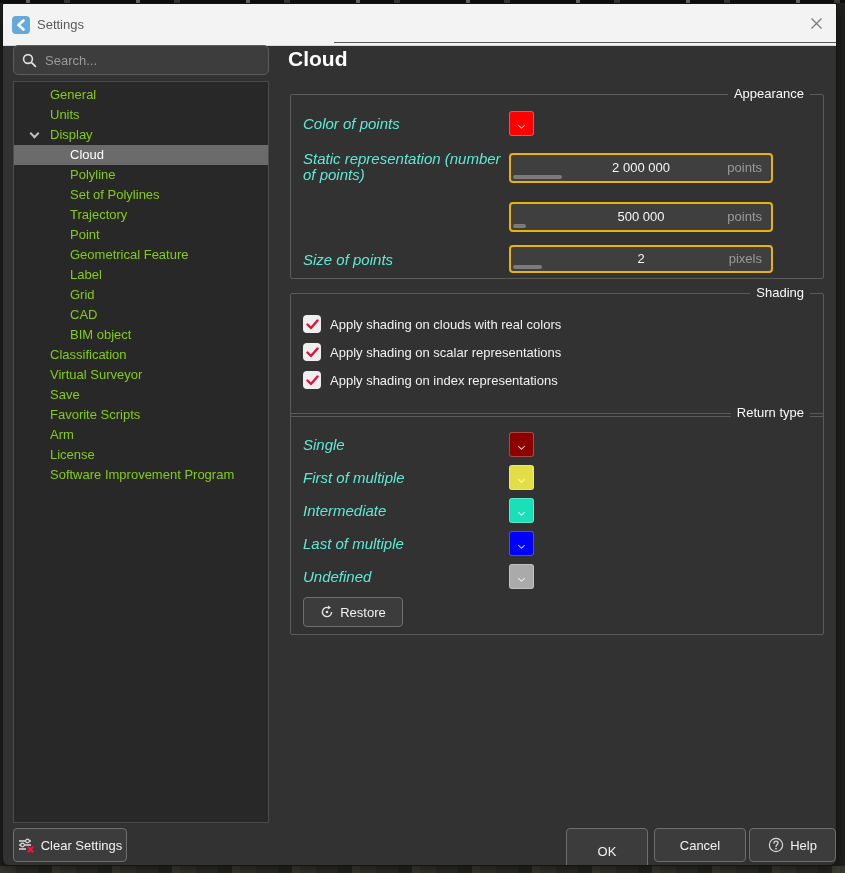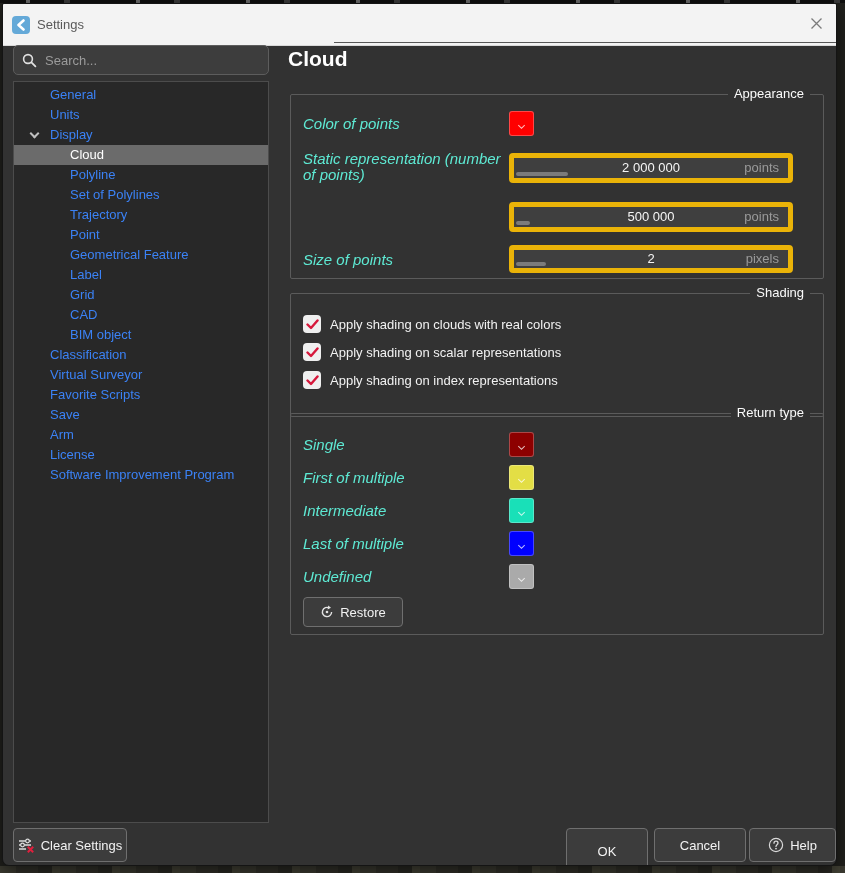--- a/index.html
+++ b/index.html
@@ -54,21 +54,21 @@
   }
   .search-box input::placeholder { color:#9b9b9b; }
   .search-icon { margin-right:8px; display:flex; }
   .tree {
     position:absolute; left:10px; top:77px; width:256px; height:742px;
     background:#282828; border:1px solid #4c4c4c;
     padding-top:3px; overflow:hidden;
   }
   .tree-row {
     position:relative; height:20px; line-height:20px;
-    color:#3b82f6; font-size:13px; white-space:nowrap;
+    color:#84cc16; font-size:13px; white-space:nowrap;
   }
   .tree-row.lvl1 { padding-left:36px; }
   .tree-row.lvl2 { padding-left:56px; }
   .tree-row.selected { background:#6b6b6b; color:#ffffff; }
   .chev {
     position:absolute; left:17px; top:5px; width:7px; height:7px;
     border-right:2px solid #c0c0c0; border-bottom:2px solid #c0c0c0;
     transform:rotate(45deg);
   }
   .side-btn {
@@ -108,22 +108,22 @@
     cursor:default;
   }
   .sw-chev {
     width:5px; height:5px; margin-bottom:7px;
     border-right:1.5px solid rgba(255,255,255,.75);
     border-bottom:1.5px solid rgba(255,255,255,.75);
     transform:rotate(45deg);
   }
   
   .spinctrl {
-    position:absolute; left:218px; width:284px; height:30px;
-    background:#3f3f3f; border:5px solid #eab308; border-radius:4px;
+    position:absolute; left:218px; width:264px; height:30px;
+    background:#3f3f3f; border:2px solid #eab308; border-radius:4px;
   }
   .spin-value {
     position:absolute; left:0; right:0; top:0; bottom:2px;
     display:flex; align-items:center; justify-content:center;
     color:#f5f5f5; font-size:13px;
   }
   .spin-unit {
     position:absolute; right:9px; top:0; bottom:2px;
     display:flex; align-items:center; color:#9a9a9a; font-size:13px;
   }
@@ -187,22 +187,22 @@
       <div class="tree-row lvl2"><span>Set of Polylines</span></div>
       <div class="tree-row lvl2"><span>Trajectory</span></div>
       <div class="tree-row lvl2"><span>Point</span></div>
       <div class="tree-row lvl2"><span>Geometrical Feature</span></div>
       <div class="tree-row lvl2"><span>Label</span></div>
       <div class="tree-row lvl2"><span>Grid</span></div>
       <div class="tree-row lvl2"><span>CAD</span></div>
       <div class="tree-row lvl2"><span>BIM object</span></div>
       <div class="tree-row lvl1"><span>Classification</span></div>
       <div class="tree-row lvl1"><span>Virtual Surveyor</span></div>
+      <div class="tree-row lvl1"><span>Save</span></div>
       <div class="tree-row lvl1"><span>Favorite Scripts</span></div>
-      <div class="tree-row lvl1"><span>Save</span></div>
       <div class="tree-row lvl1"><span>Arm</span></div>
       <div class="tree-row lvl1"><span>License</span></div>
       <div class="tree-row lvl1"><span>Software Improvement Program</span></div>
     </div>
 
   <button class="btn side-btn">
     <span style="display:flex;">
       <svg width="17" height="16" viewBox="0 0 17 16">
         <line x1="1" y1="4" x2="13" y2="4" stroke="#dcdcdc" stroke-width="1.4"></line>
         <line x1="1" y1="8" x2="13" y2="8" stroke="#dcdcdc" stroke-width="1.4"></line>

